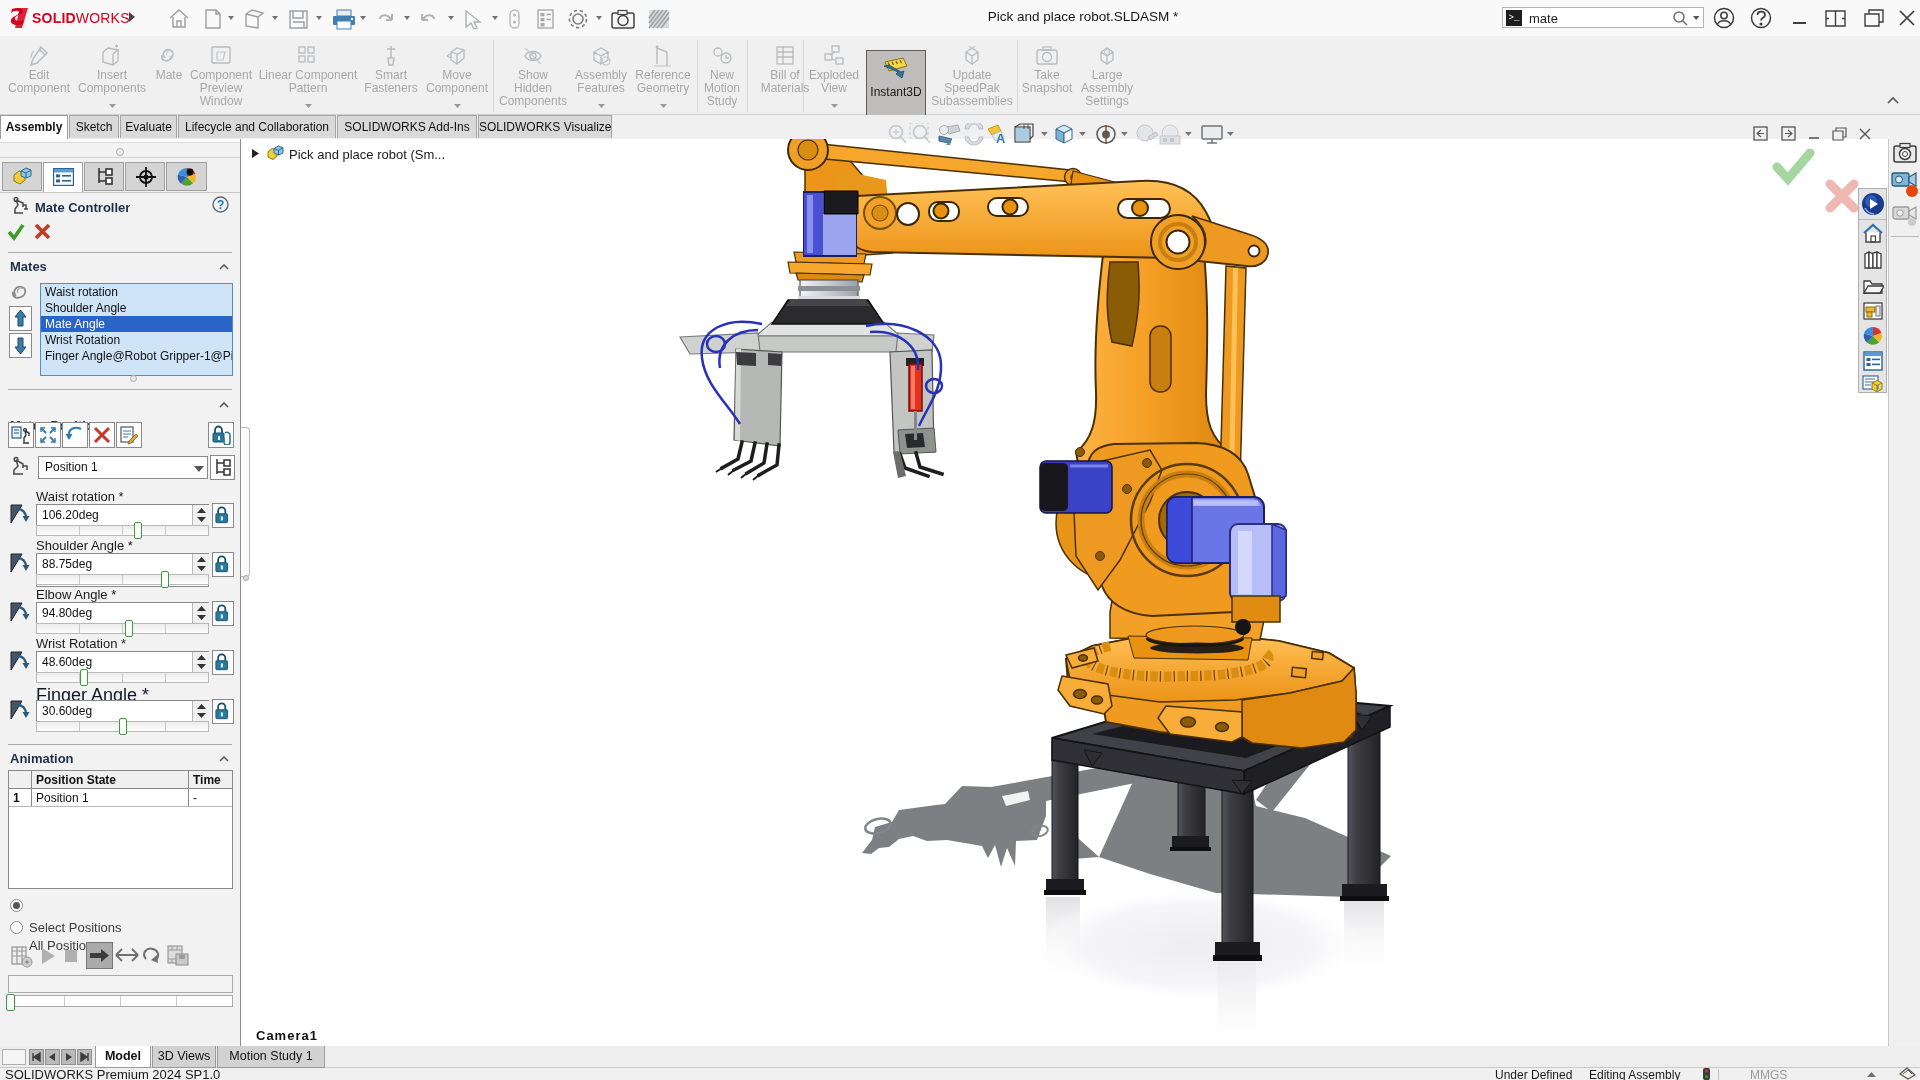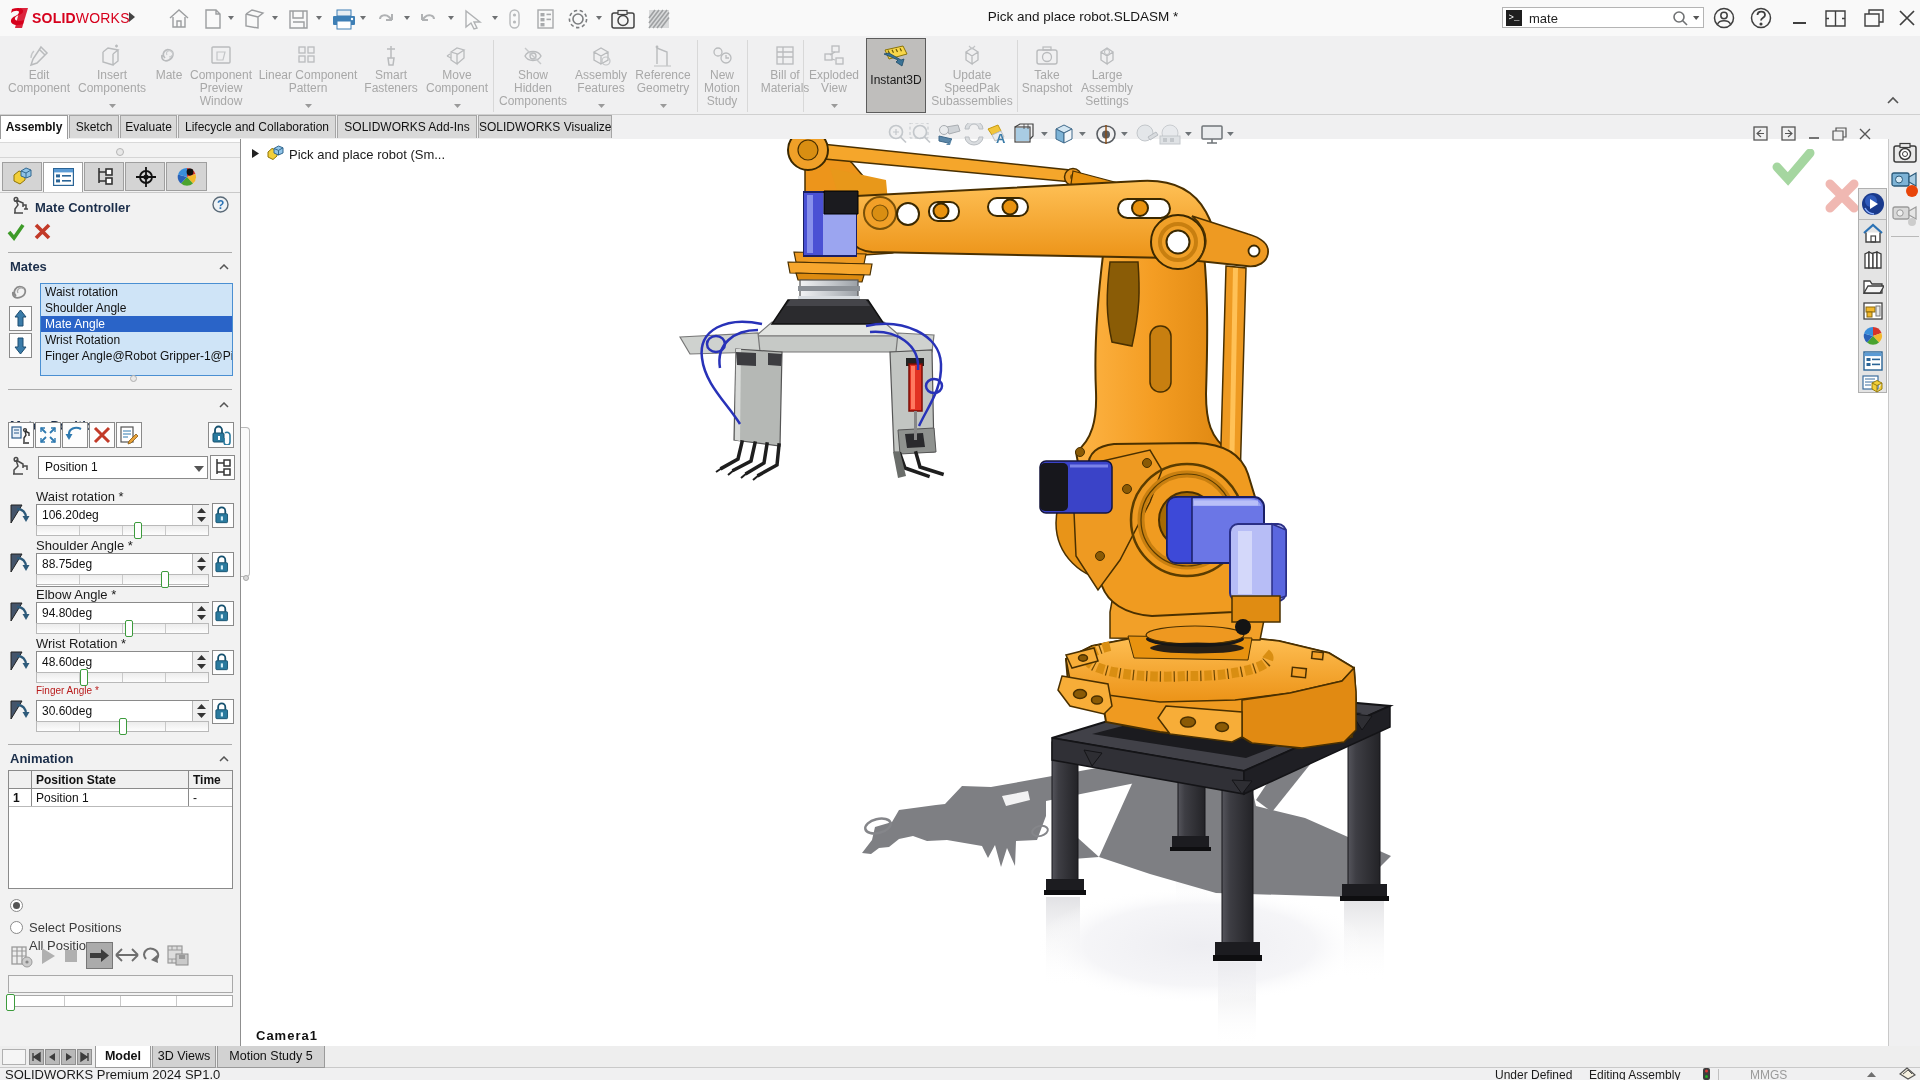--- a/index.html
+++ b/index.html
@@ -250,21 +250,21 @@
           <rect x="3" y="10" width="7" height="6"></rect>
           <rect x="14" y="14" width="7" height="6"></rect>
           <path d="M13,8 L8,11 M13,16 l-3,-1"></path>
         </g>
       </svg>
       <div class="rlb">Exploded<br>View</div>
       <svg class="dd" style="left:26px;top:66px" viewBox="0 0 7 4">
         <path d="M0,0 L7,0 L3.5,4 Z" fill="#9a9a9a"></path>
       </svg>
     </div>
-  <div class="abs" style="left:866px;top:2px;width:60px;height:75px;background:#bfbebc;border:1px solid #5c5c5c;">
+  <div class="abs" style="left:866px;top:14px;width:60px;height:75px;background:#bfbebc;border:1px solid #5c5c5c;">
     <svg class="abs" style="left:14px;top:5px" width="32" height="26" viewBox="0 0 32 26">
       <path d="M4,6 L22,2 L26,10 L8,15 Z" fill="#f7d64a" stroke="#8a7408" stroke-width="1"></path>
       <path d="M7,6.5 l1.5,3 M11,5.8 l1.5,3 M15,5 l1.5,3 M19,4.2 l1.5,3" stroke="#6a5a04" stroke-width="1.2" fill="none"></path>
       <path d="M3,10 L17,16 L15,18 L21,22 L23,15 L20,16 L8,9 Z" fill="#3a7396" stroke="#1e4a66" stroke-width="0.8"></path>
     </svg>
     <div class="abs" style="left:0;top:34px;width:100%;text-align:center;font-size:12px;color:#1a1a1a;">Instant3D</div>
   </div>
   <div class="rbtn" style="left:930px;width:84px;">
       <svg class="ric" viewBox="0 0 24 24">
         <path d="M6,8 L12,4 L18,8 L12,12 Z M6,8 L6,16 L12,20 L12,12 M18,8 L18,16 L12,20" fill="none" stroke="#b9bbbd" stroke-width="1.3"></path>
@@ -560,21 +560,21 @@
           <path d="M3.5,8 L3.5,5 a4,4 0 0,1 8,0 L11.5,8" fill="none" stroke="#14506e" stroke-width="2"></path>
           <rect x="6.5" y="11" width="2.4" height="4.5" fill="#d6f0fa"></rect>
         </svg>
       <div class="abs" style="left:36px;top:36px;width:173px;height:11px;border:1px solid #b9b9b9;background:linear-gradient(#ececec,#fdfdfd);"></div>
       <div class="abs" style="left:79px;top:37px;width:1px;height:9px;background:#c9c9c9;"></div>
         <div class="abs" style="left:122px;top:37px;width:1px;height:9px;background:#c9c9c9;"></div>
         <div class="abs" style="left:165px;top:37px;width:1px;height:9px;background:#c9c9c9;"></div>
       <div class="abs" style="left:80px;top:33px;width:8px;height:17px;background:#fff;border:1.5px solid #3c9b3c;border-radius:2px;"></div>
     </div>
     <div class="slgroup" style="top:546px;">
-      <div class="abs" style="left:36px;top:0;font-size:10px;color:#b91c1c;">Finger Angle *</div>
+      <div class="abs" style="left:36px;top:0;font-size:18px;color:#0f172a;text-decoration:underline;">Finger Angle *</div>
       <svg class="abs" style="left:9px;top:14px" width="22" height="23" viewBox="0 0 22 23">
           <path d="M2,2 L13,2 L2,20 Z" fill="#44546a" stroke="#222" stroke-width="1"></path>
           <path d="M8,6 C14,6 17,10 17,15" fill="none" stroke="#2d5a7a" stroke-width="2.4"></path>
           <path d="M13.5,13 L20.5,13 L17,19 Z" fill="#2d5a7a"></path>
         </svg>
       <div class="inbox" style="left:36px;top:15px;width:173px;height:22px;">
           <div class="abs" style="left:5px;top:3px;">30.60deg</div>
           <div class="abs" style="left:155px;top:0px;width:17px;height:20px;background:#f0f0f0;border-left:1px solid #b9b9b9;"><svg width="17" height="20">
               <path d="M4,8 L8.5,3 L13,8 Z" fill="#333"></path>
               <path d="M4,12 L8.5,17 L13,12 Z" fill="#333"></path>
@@ -1086,21 +1086,21 @@
         <path d="M9,3 L3,7 L9,11 Z" fill="#3c3c3c"></path>
       </svg></div>
   <div class="nvb" style="left:61px;"><svg width="13" height="14">
         <path d="M4,3 L10,7 L4,11 Z" fill="#3c3c3c"></path>
       </svg></div>
   <div class="nvb" style="left:77px;"><svg width="13" height="14">
         <path d="M10,3 L10,11 M3,3 L9,7 L3,11 Z" stroke="#3c3c3c" fill="#3c3c3c" stroke-width="1.4"></path>
       </svg></div>
   <div class="btab active" style="left:95px;width:56px;text-align:center">Model</div>
   <div class="btab" style="left:152px;width:64px;">3D Views</div>
-  <div class="btab" style="left:217px;width:108px;">Motion Study 5</div>
+  <div class="btab" style="left:217px;width:108px;">Motion Study 1</div>
 </div>
 
 <div id="statusbar">
   <div class="abs" style="left:5px;top:-1px;font-size:13px;">SOLIDWORKS Premium 2024 SP1.0</div>
   <div class="abs" style="left:1495px;top:0px;">Under Defined</div>
   <div class="abs" style="left:1589px;top:0px;">Editing Assembly</div>
   <svg class="abs" style="left:1702px;top:0px" width="9" height="12">
       <rect x="1" y="0" width="7" height="12" rx="2" fill="#3c3c3c"></rect>
       <circle cx="4.5" cy="3" r="1.5" fill="#d33"></circle>
       <circle cx="4.5" cy="8.5" r="1.5" fill="#2a2"></circle>

